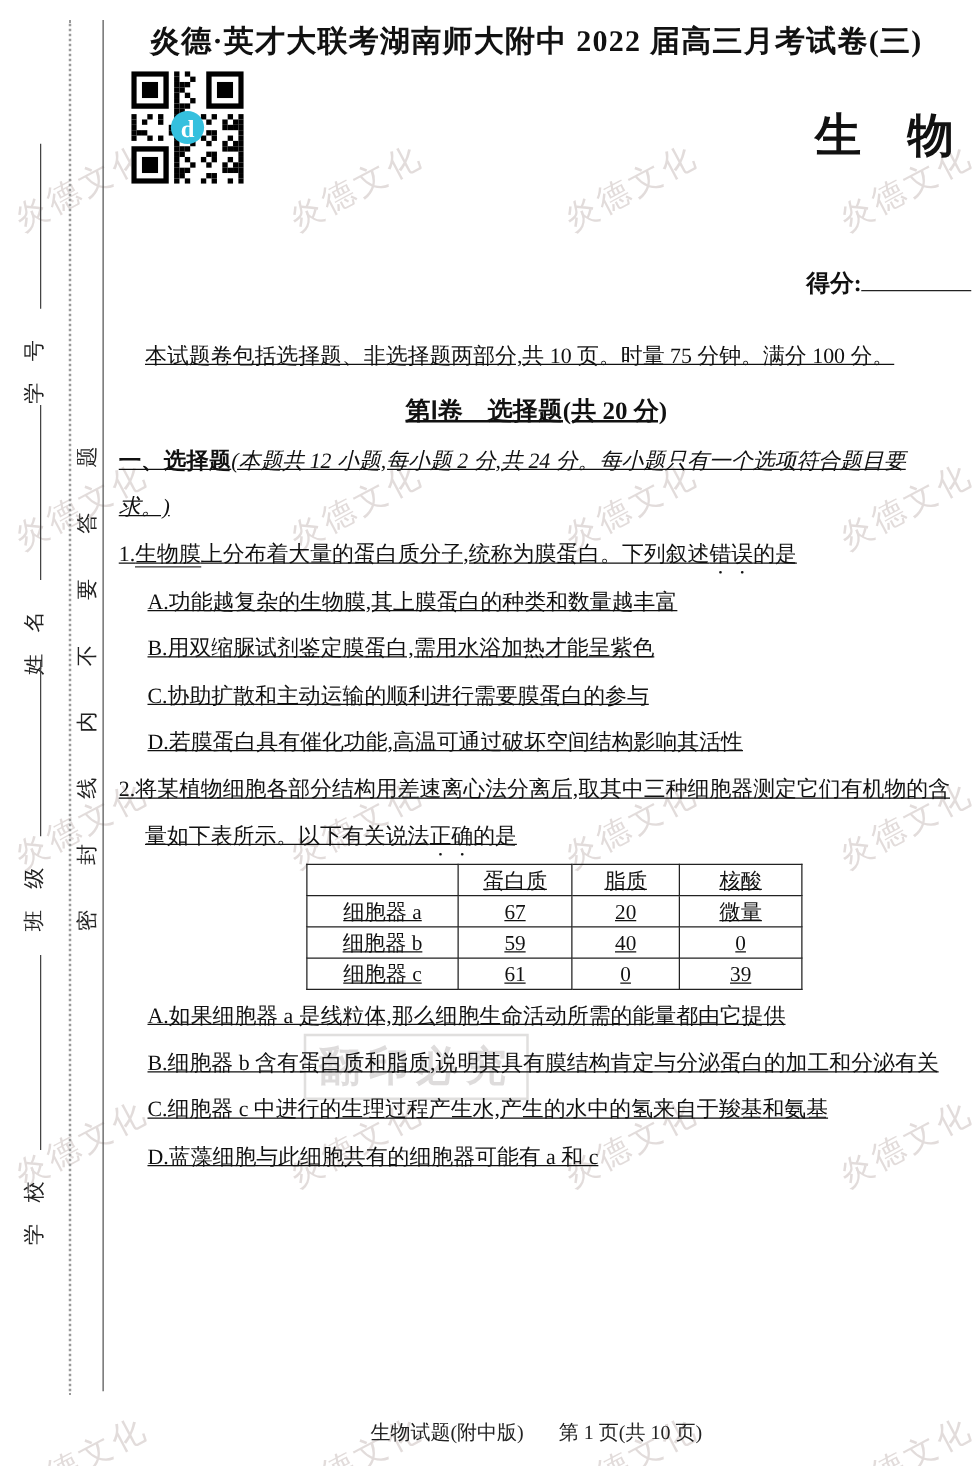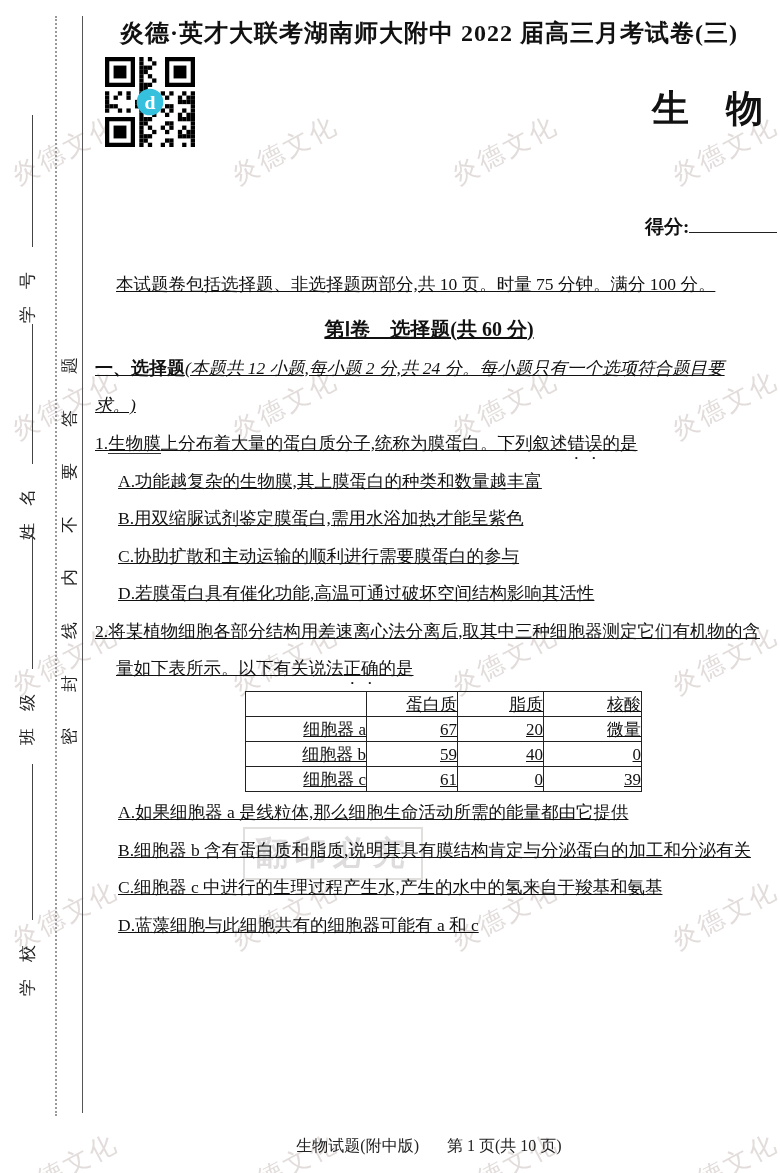--- a/index.html
+++ b/index.html
@@ -39,21 +39,21 @@
   .sec-inst{margin:0;font-size:17.5px;}
   .sec-inst b{font-size:18px;}
   .kai{font-style:italic;}
   .stem{margin:0;padding-left:21px;text-indent:-21px;}
   .opt{margin:0;padding-left:41px;text-indent:-18px;}
   .ul{border-bottom:1px solid #333;}
   .emph{-webkit-text-emphasis:filled dot;-webkit-text-emphasis-position:under;
         text-emphasis:filled dot;text-emphasis-position:under right;}
   
   .dtable{border-collapse:collapse;margin:3px 0 2px 150px;font-size:17px;line-height:23px;}
-  .dtable td{border:1.6px solid #222;text-align:right;padding:0;height:24px;}
+  .dtable td{border:1.6px solid #222;text-align:center;padding:0;height:24px;}
   
   .footer{position:absolute;left:95px;top:1136px;width:668px;text-align:center;z-index:1;
           font-size:16px;color:#222;}
   .fgap{display:inline-block;width:28px;}
 </style>
 </head>
 <body>
 
 <div id="page">
 
@@ -228,21 +228,21 @@
       <circle cx="10.5" cy="10.5" r="3.1" fill="#35c0de"></circle>
       <text x="10.5" y="12.2" text-anchor="middle" font-size="4.6" font-weight="bold" fill="#fff">d</text>
     </svg>
   <div class="subject">生　物</div>
   <div class="score">
     <span>得分:</span><span class="score-blank"></span>
   </div>
 
   <div id="content">
     <p class="intro">本试题卷包括选择题、非选择题两部分,共 10 页。时量 75 分钟。满分 100 分。</p>
-    <h2 class="sec-title">第Ⅰ卷　选择题(共 60 分)</h2>
+    <h2 class="sec-title">第Ⅰ卷　选择题(共 20 分)</h2>
     <p class="sec-inst"><b>一、选择题</b><span class="kai">(本题共 12 小题,每小题 2 分,共 24 分。每小题只有一个选项符合题目要求。)</span></p>
 
     <div>
       <p class="stem"><span>1.</span><span class="ul">生物膜</span><span>上分布着大量的蛋白质分子,统称为膜蛋白。下列叙述</span><span class="emph">错误</span><span>的是</span></p>
       <p class="opt">A.功能越复杂的生物膜,其上膜蛋白的种类和数量越丰富</p>
       <p class="opt">B.用双缩脲试剂鉴定膜蛋白,需用水浴加热才能呈紫色</p>
       <p class="opt">C.协助扩散和主动运输的顺利进行需要膜蛋白的参与</p>
       <p class="opt">D.若膜蛋白具有催化功能,高温可通过破坏空间结构影响其活性</p>
     </div>
 

